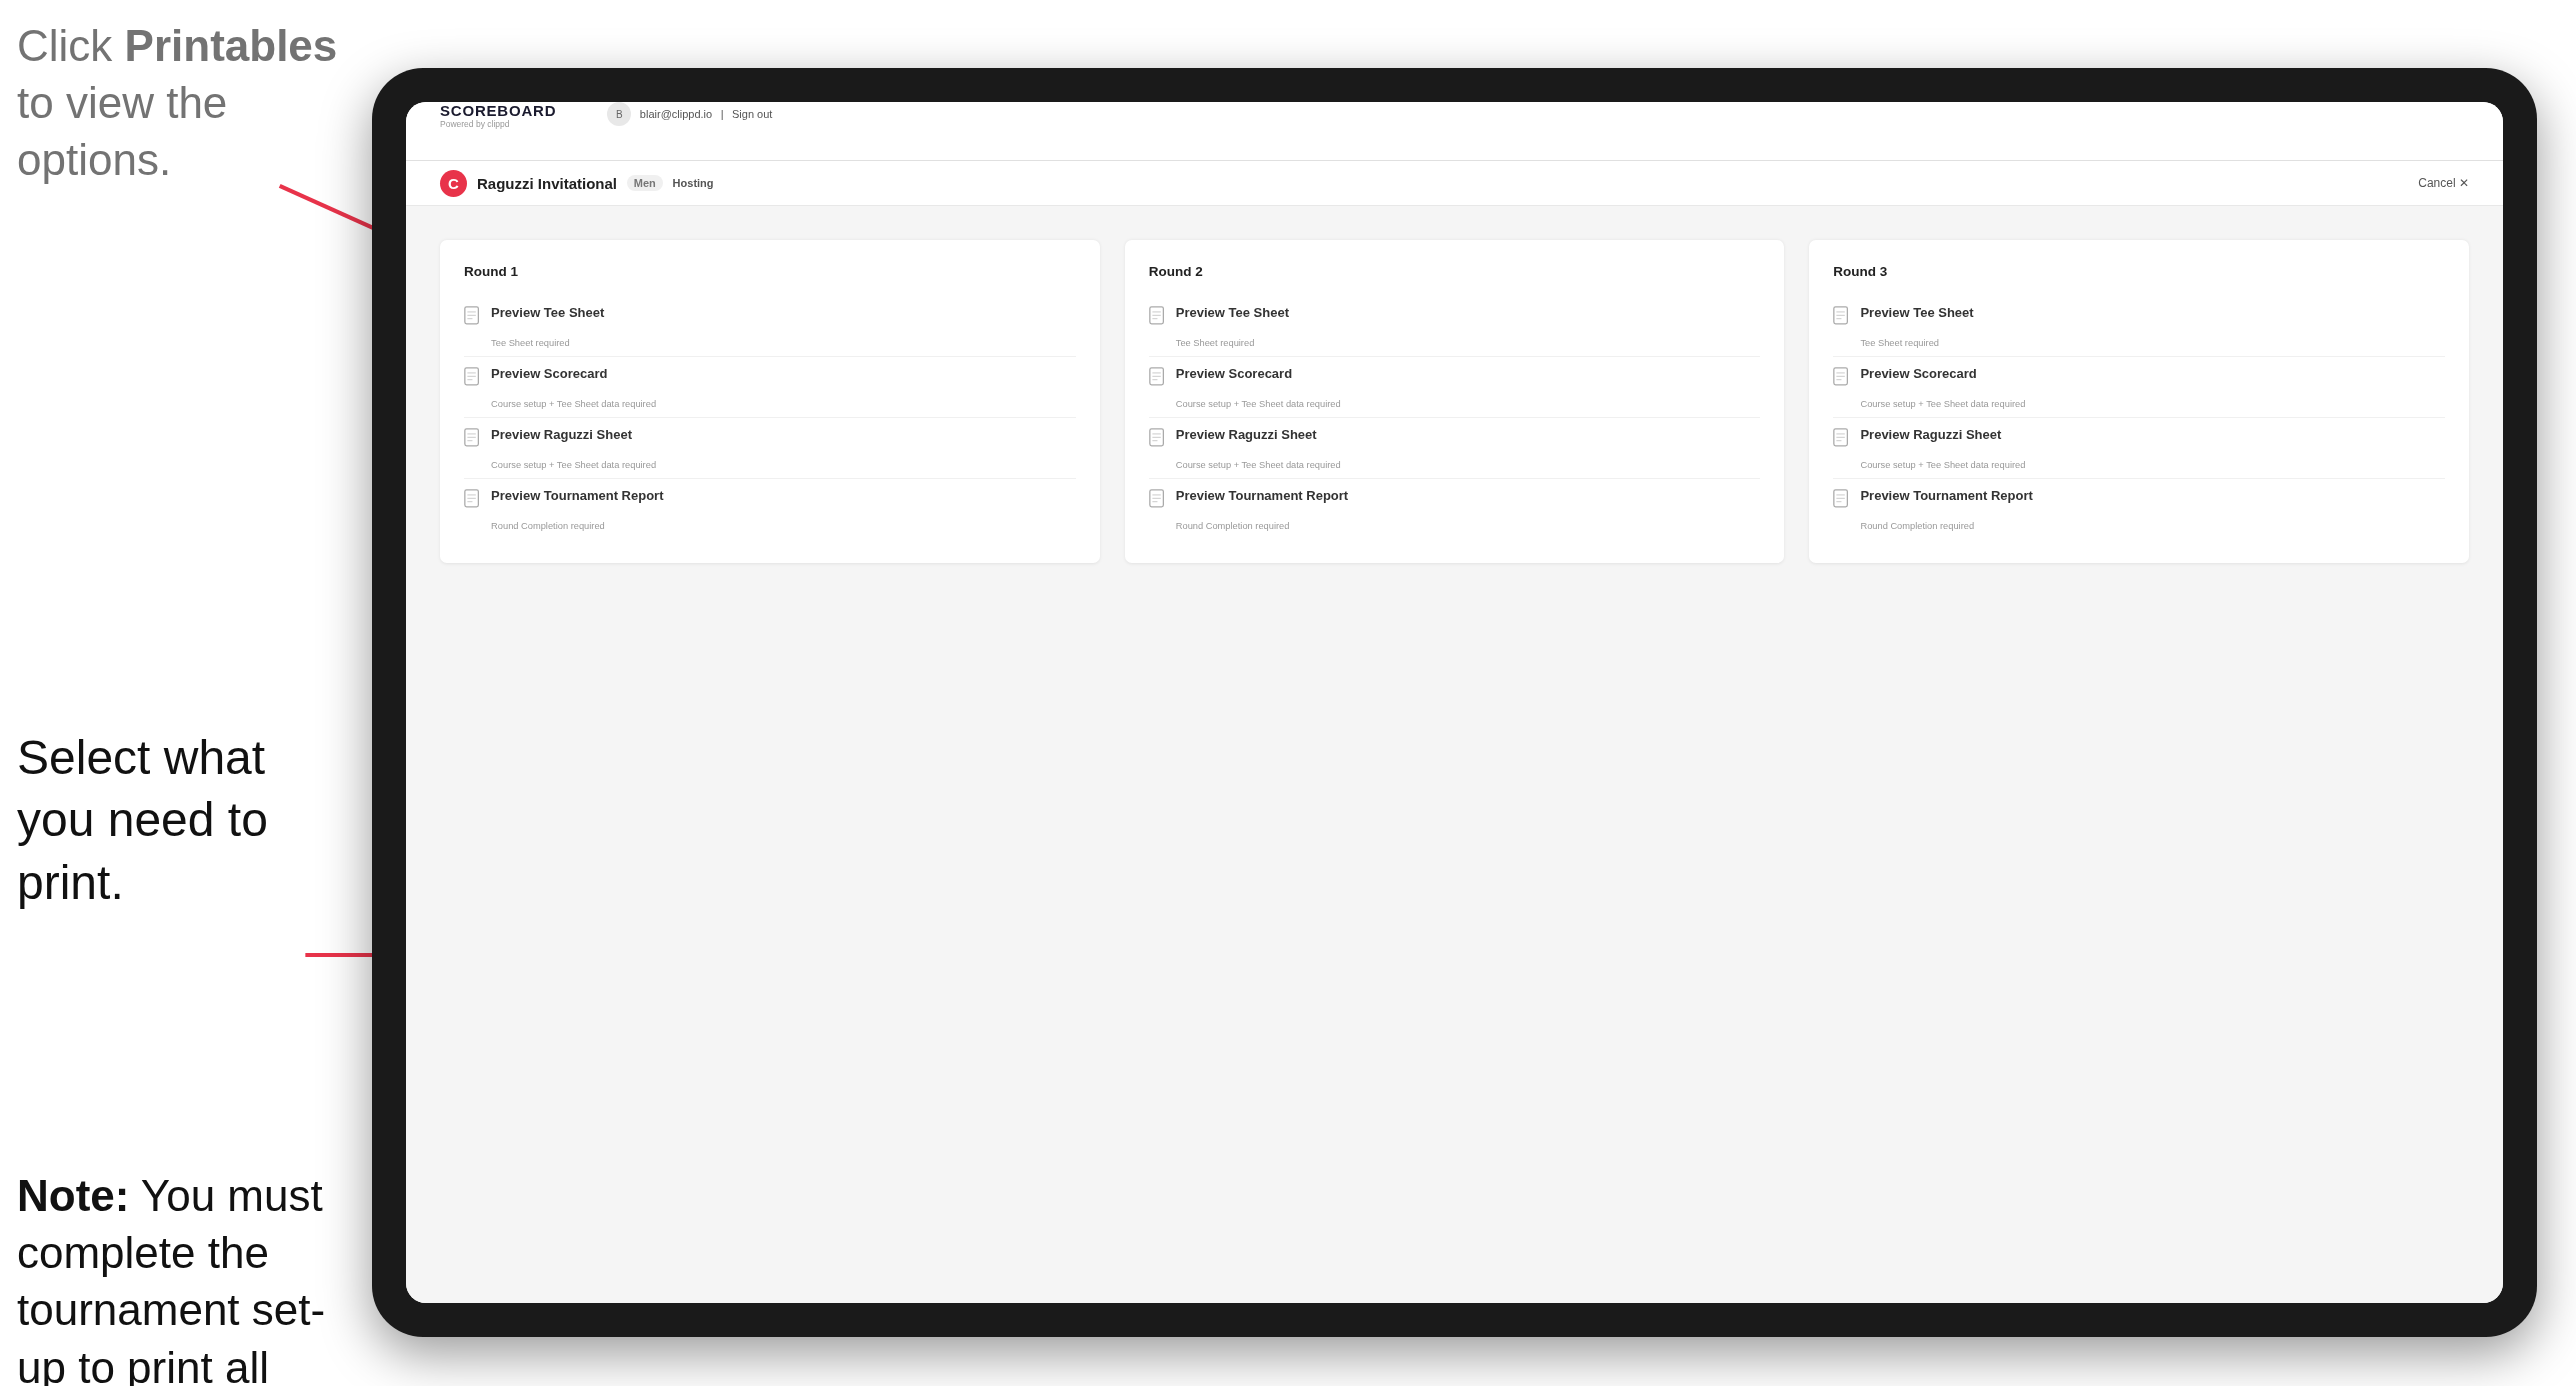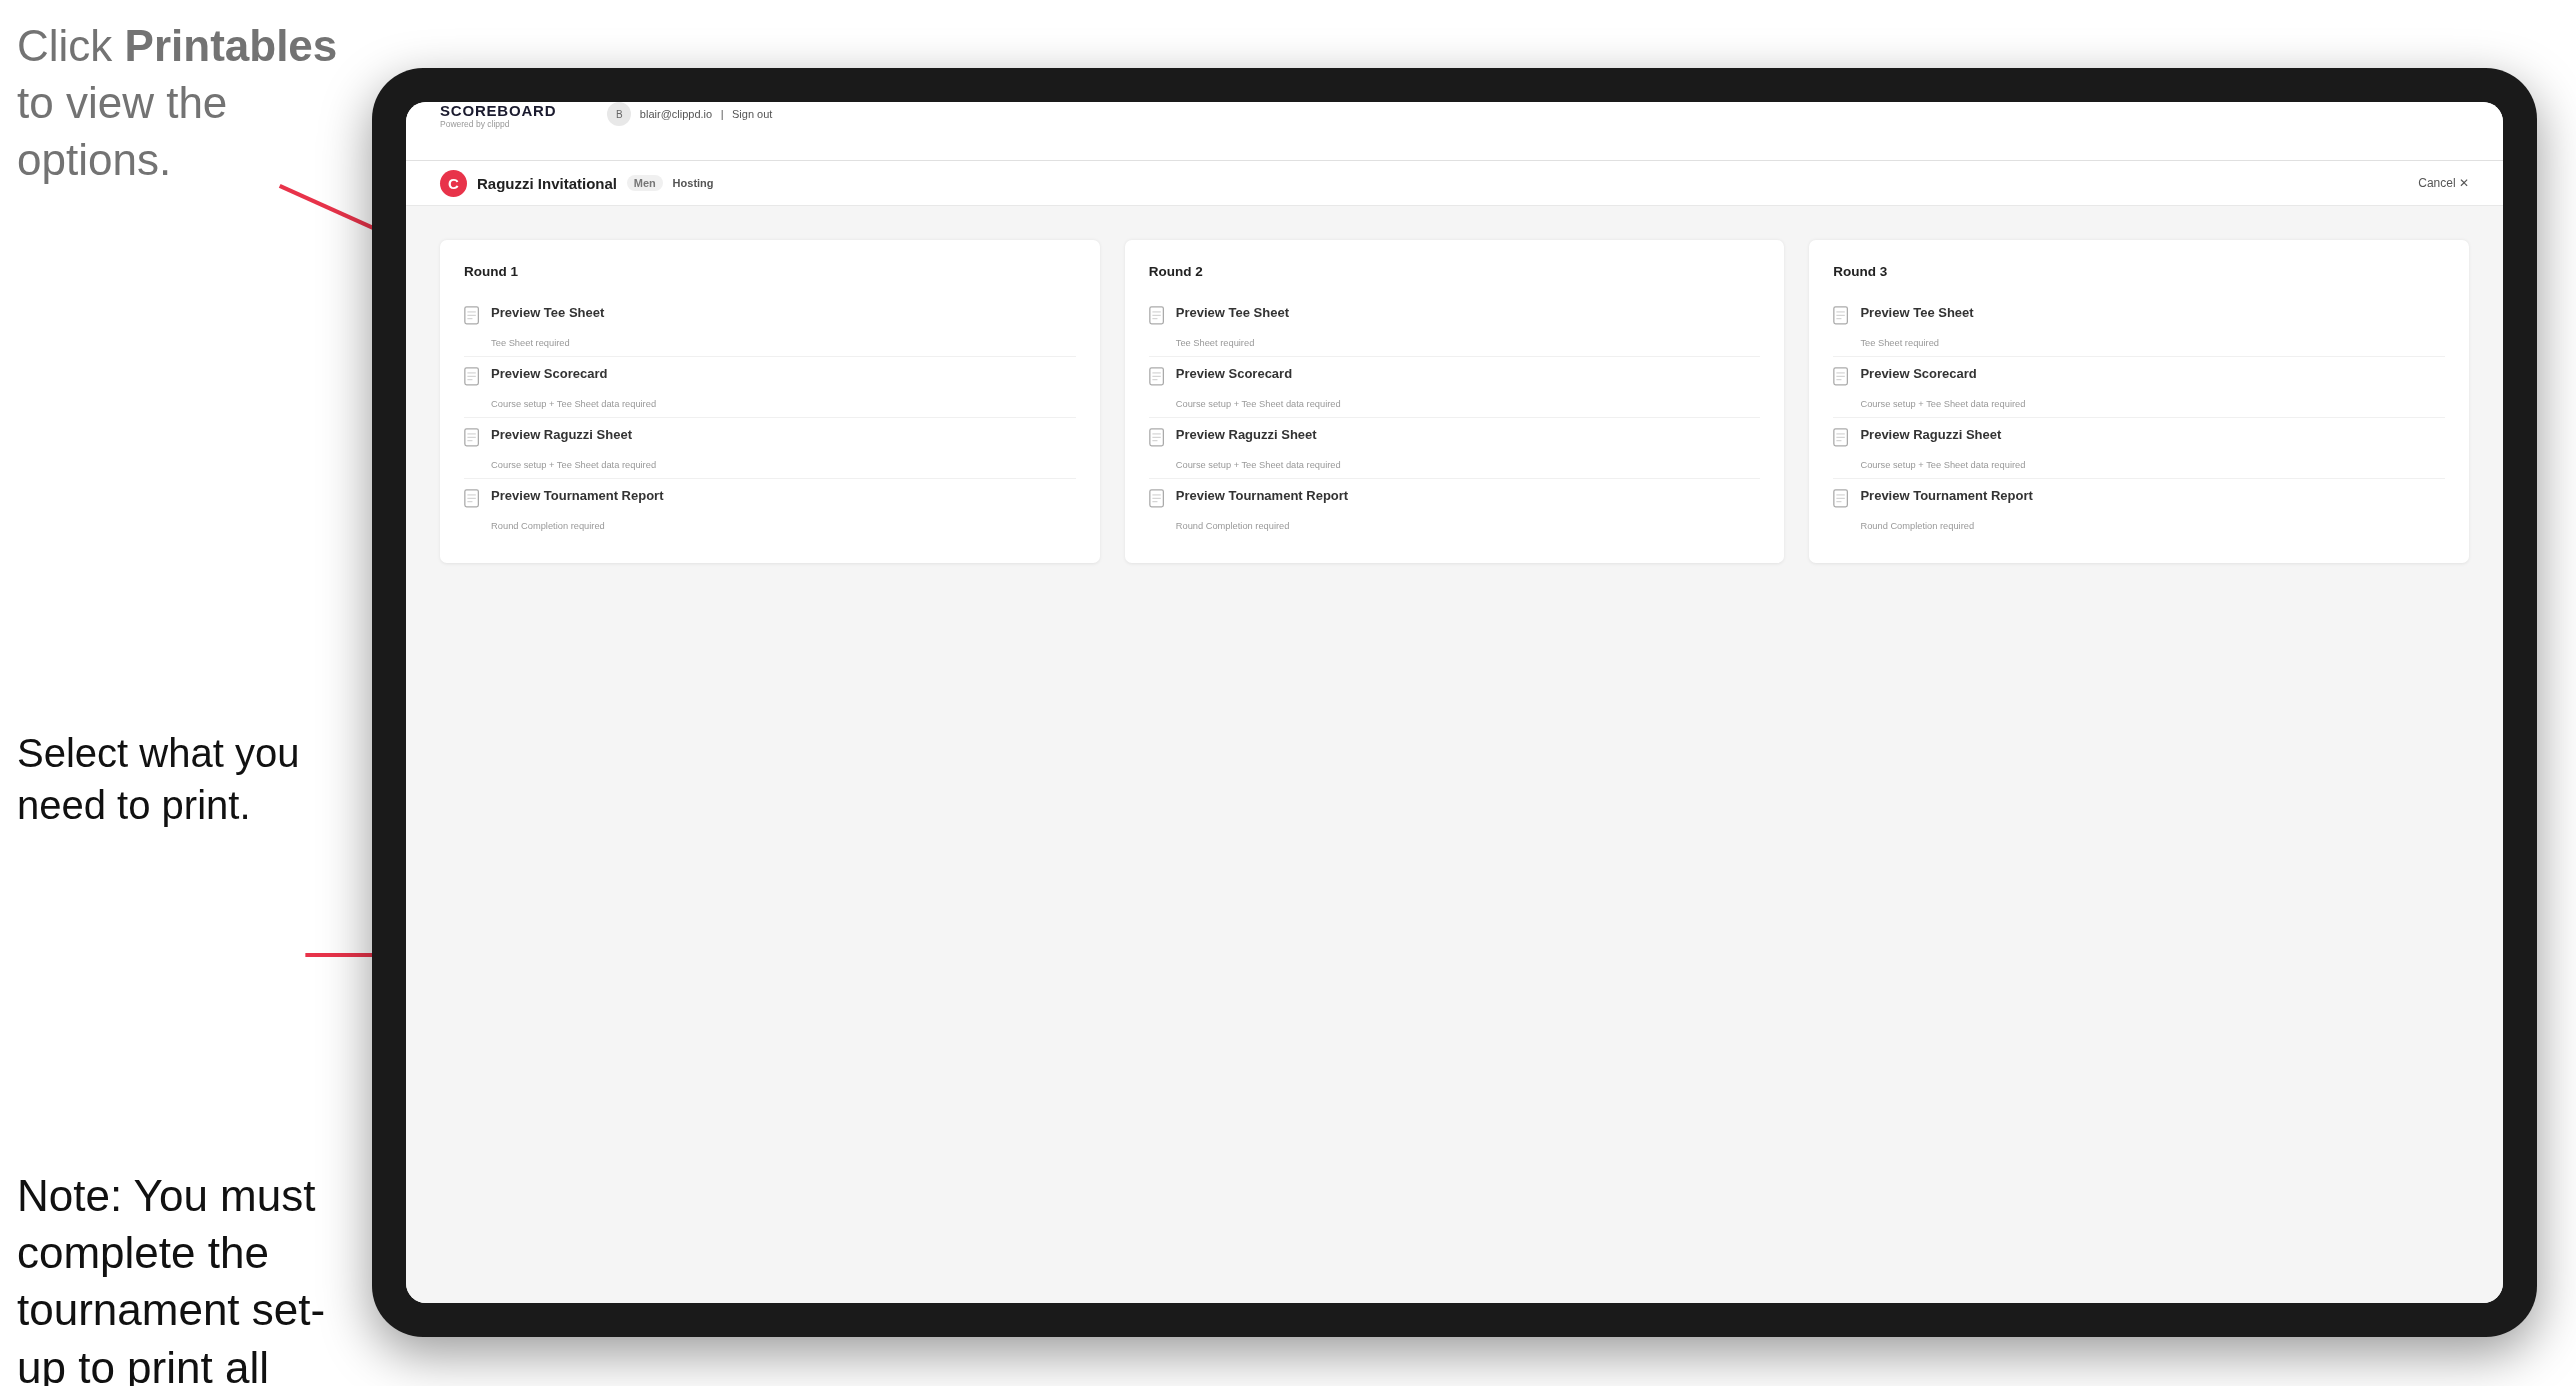--- a/index.html
+++ b/index.html
@@ -21,36 +21,36 @@
       line-height: 1.3;
       color: #737373;
       width: 321px;
     }
     .annotation-top strong { font-weight: 800; }
 
     .annotation-middle {
       position: absolute;
       top: 727px;
       left: 17px;
-      font-size: 40px;
+      font-size: 48px;
       line-height: 1.3;
       color: #111;
       width: 321px;
     }
 
     .annotation-bottom {
       position: absolute;
       top: 1167px;
       left: 17px;
       font-size: 44px;
       line-height: 1.3;
       color: #111;
       width: 321px;
     }
-    .annotation-bottom strong { font-weight: 400; text-align: center; }
+    .annotation-bottom strong { font-weight: 700; text-align: center; }
 
     
     .tablet {
       position: absolute;
       top: 68px;
       left: 372px;
       width: 2165px;
       height: 1269px;
       background: #1a1a1a;
       border-radius: 51px;

